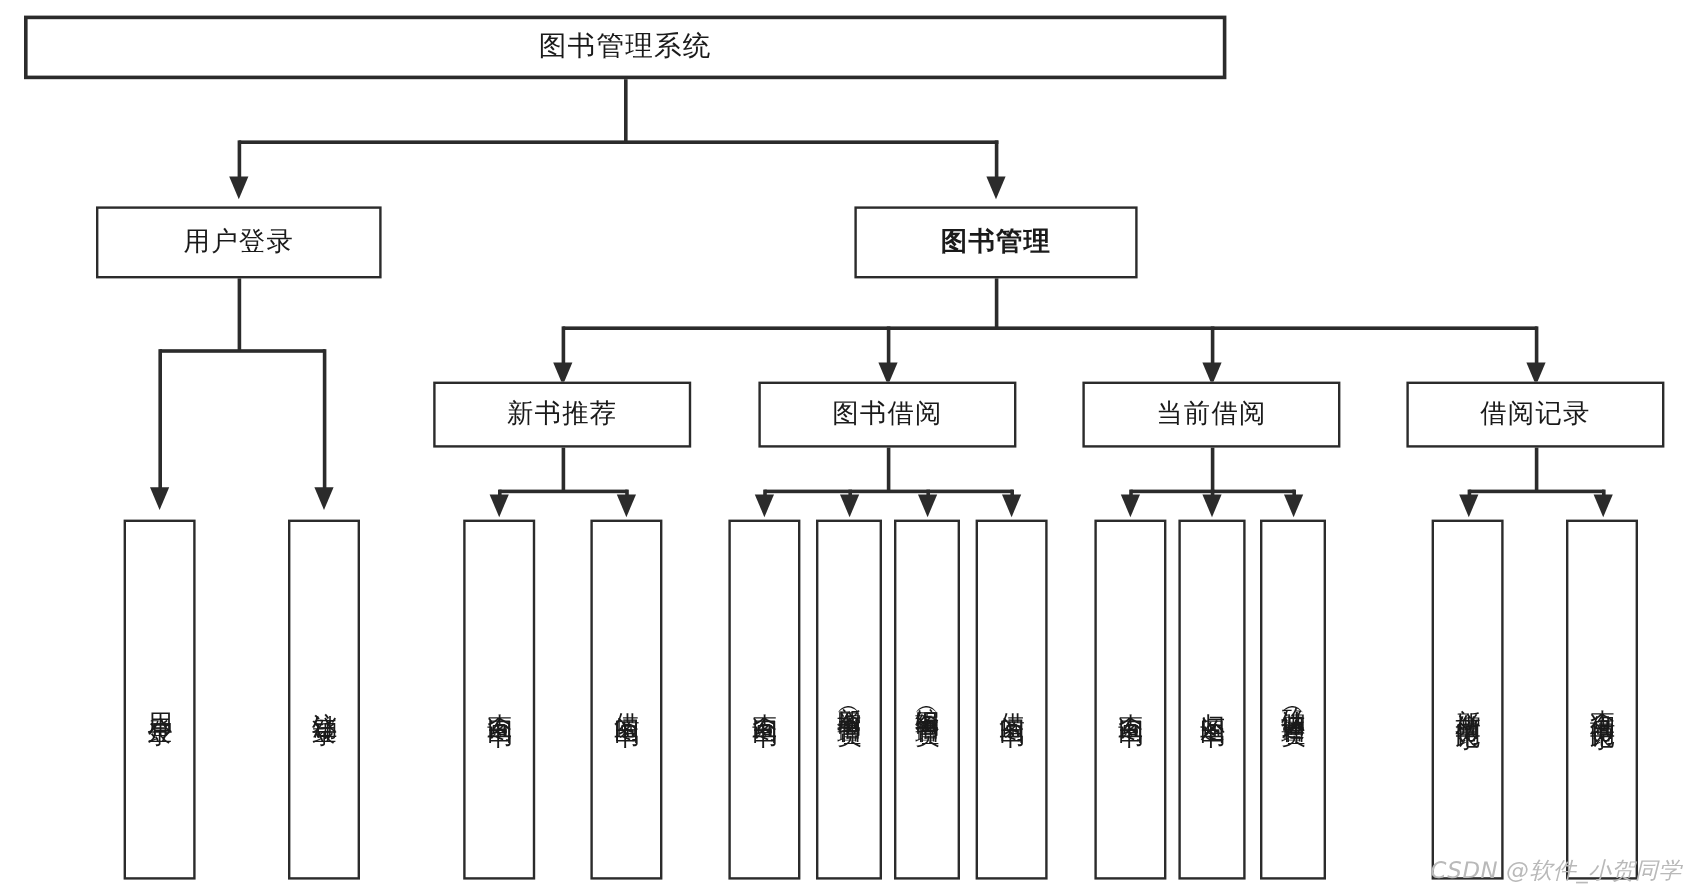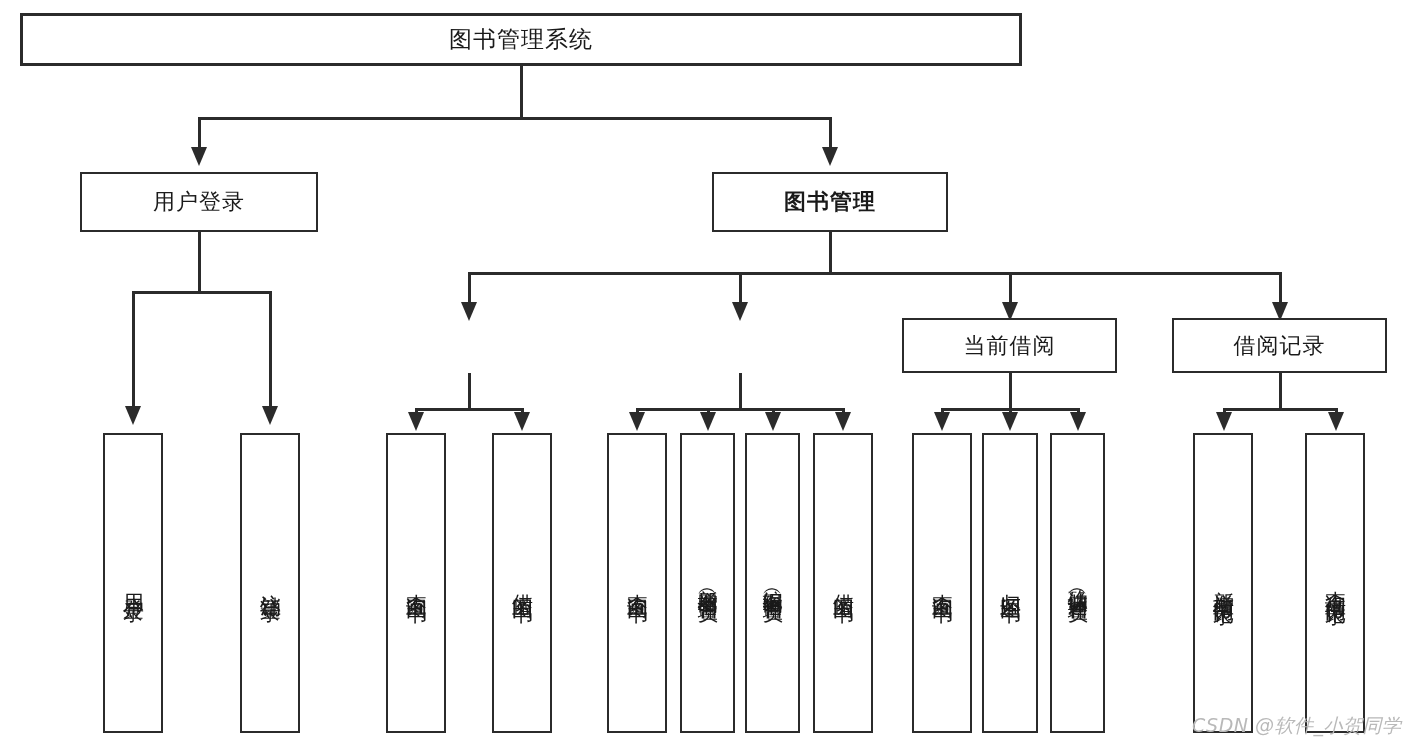--- a/index.html
+++ b/index.html
@@ -125,20 +125,26 @@
   <div class="hline" style="left:469px; top:272px; width:812px;"></div>
   <div class="vline" style="left:468px; top:272px; height:33px;"></div>
   <div class="arrow" style="left:461px; top:302px;"></div>
   <div class="vline" style="left:739px; top:272px; height:33px;"></div>
   <div class="arrow" style="left:732px; top:302px;"></div>
   <div class="vline" style="left:1009px; top:272px; height:33px;"></div>
   <div class="arrow" style="left:1002px; top:302px;"></div>
   <div class="vline" style="left:1279px; top:272px; height:33px;"></div>
   <div class="arrow" style="left:1272px; top:302px;"></div>
 
+  <div class="node tier2" style="left:361px; top:318px; width:215px; height:55px;">
+    <span class="label">新书推荐</span>
+  </div>
+  <div class="node tier2" style="left:632px; top:318px; width:215px; height:55px;">
+    <span class="label">图书借阅</span>
+  </div>
   <div class="node tier2" style="left:902px; top:318px; width:215px; height:55px;">
     <span class="label">当前借阅</span>
   </div>
   <div class="node tier2" style="left:1172px; top:318px; width:215px; height:55px;">
     <span class="label">借阅记录</span>
   </div>
 
   <div class="vline" style="left:468px; top:373px; height:36px;"></div>
   <div class="hline" style="left:416px; top:408px; width:107px;"></div>
   <div class="vline" style="left:415px; top:408px; height:10px;"></div>

